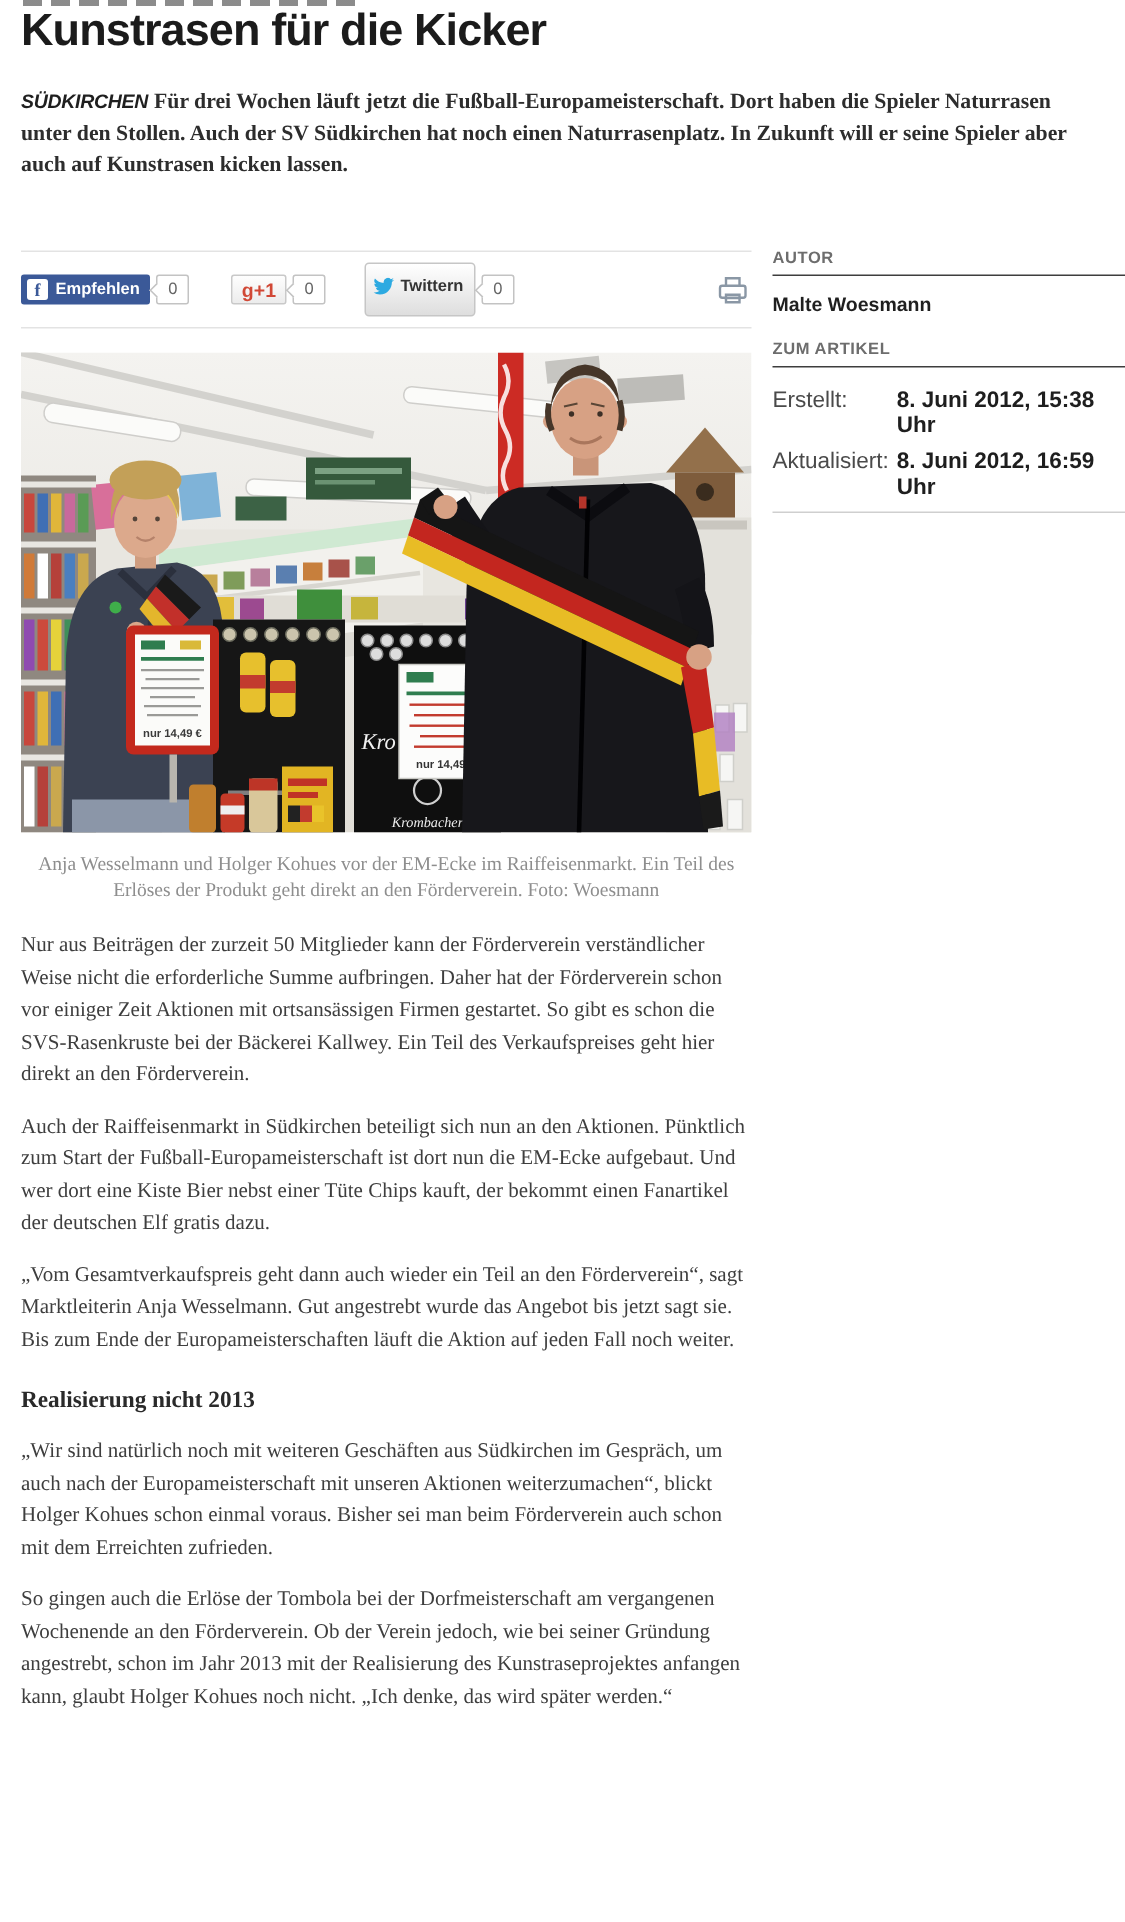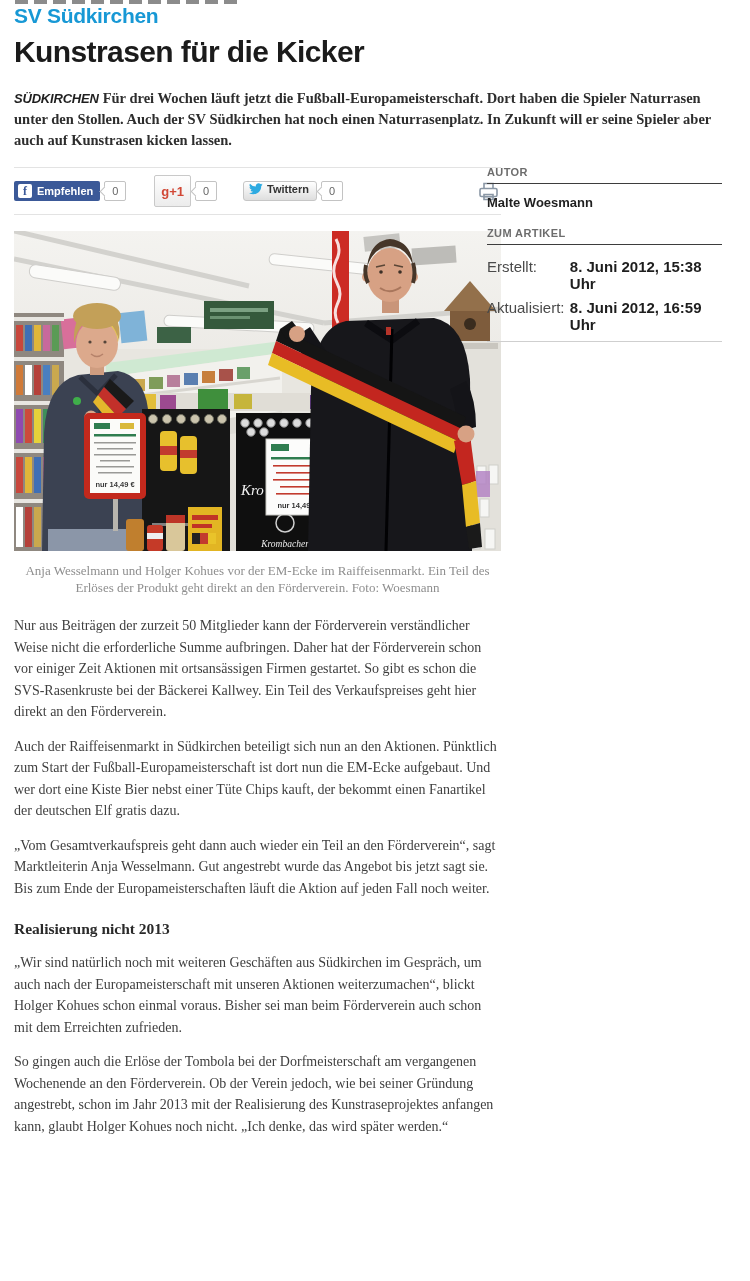--- a/index.html
+++ b/index.html
@@ -31,56 +31,55 @@
     font-weight:bold; height:20px; padding:0 7px 0 4px; border-radius:2px; cursor:pointer; }
   .fb-f { display:inline-block; width:14px; height:14px; background:#fff; color:#3b5998;
     border-radius:2px; text-align:center; font-family:"Liberation Serif",serif; font-weight:bold;
     font-size:12px; line-height:14px; margin-right:5px; }
   .count { height:20px; min-width:22px; margin-left:4px; border:1px solid #c3c3c3; border-radius:2px;
     background:#fff; color:#666; font-size:11px; display:flex; align-items:center; justify-content:center;
     padding:0 4px; position:relative; }
   .count:before { content:""; position:absolute; left:-4px; top:6px; width:6px; height:6px;
     background:#fff; border-left:1px solid #c3c3c3; border-bottom:1px solid #c3c3c3;
     transform:rotate(45deg); }
-  .gp-btn { height:32px; border:1px solid #c9c9c9; border-radius:2px; padding:0 6px;
+  .gp-btn { height:20px; border:1px solid #c9c9c9; border-radius:2px; padding:0 6px;
     background:linear-gradient(#fefefe,#ececec); color:#d14836; font-weight:bold; font-size:13px;
     display:flex; align-items:center; cursor:pointer; }
-  .tw-btn { height:20px; border:1px solid #c6c6c6; border-radius:3px; padding:0 7px 4px 5px;
+  .tw-btn { height:36px; border:1px solid #c6c6c6; border-radius:3px; padding:0 7px 4px 5px;
     background:linear-gradient(#ffffff,#dedede); color:#333; font-weight:bold; font-size:11px;
     display:flex; align-items:center; cursor:pointer; }
   .tw-bird { margin-right:4px; display:flex; }
   .g1 { margin-left:28px; } .g2 { margin-left:26px; }
   .print { margin-left:auto; margin-right:2px; cursor:pointer; display:flex; }
 
   .photo-wrap { margin-top:16px; }
   .caption { margin:7px 6px 0; text-align:center; font-size:13px; line-height:17px; color:#8e8e8e; }
 
   .body { margin-top:19px; }
   .body p { font-size:14px; line-height:21.5px; margin:0 0 13px; color:#3e3e3e; }
   .body h3 { font-size:15.5px; font-weight:bold; color:#2a2a2a; margin:21px 0 14px; }
 
   
-  .sidebar { position:absolute; left:487px; top:166px; width:235px;
+  .sidebar { position:absolute; left:515px; top:166px; width:235px;
     font-family:"Liberation Sans",sans-serif; }
   .sb-h { font-size:11px; font-weight:bold; letter-spacing:.4px; color:#6d6d6d;
     padding-bottom:5px; border-bottom:1px solid #3d3d3d; }
   .author { font-size:13px; font-weight:bold; color:#1f1f1f; margin:11px 0 17px; }
   .meta { margin-top:13px; }
   .meta-row { display:flex; font-size:15px; margin-bottom:7px; }
   .meta-label { width:88px; color:#4a4a4a; }
   .meta-value { font-weight:bold; color:#1e1e1e; }
   .sb-sep { border-bottom:1px solid #cfcfcf; margin-top:8px; }
 </style>
 </head>
 <body>
 
 <div class="topfrag"></div>
 
 <div class="hdr">
-  <div class="kicker">SV Südkirchen</div>
   <h1 class="title">Kunstrasen für die Kicker</h1>
   <p class="lead"><span class="prefix">SÜDKIRCHEN</span><span>Für drei Wochen läuft jetzt die Fußball-Europameisterschaft. Dort haben die Spieler Naturrasen unter den Stollen. Auch der SV Südkirchen hat noch einen Naturrasenplatz. In Zukunft will er seine Spieler aber auch auf Kunstrasen kicken lassen.</span></p>
 </div>
 
 <div class="main">
 
   <div class="social">
     <div class="grp">
       <div class="fb-btn">
         <span class="fb-f">f</span>

